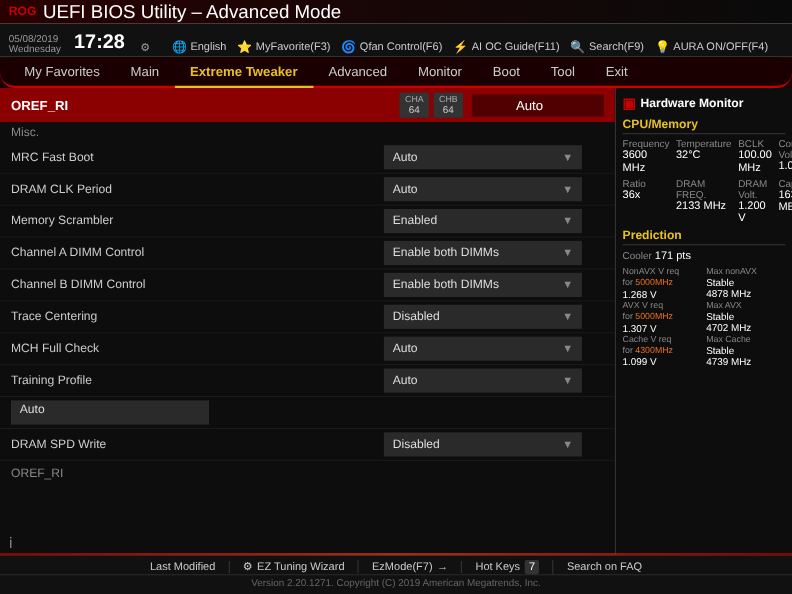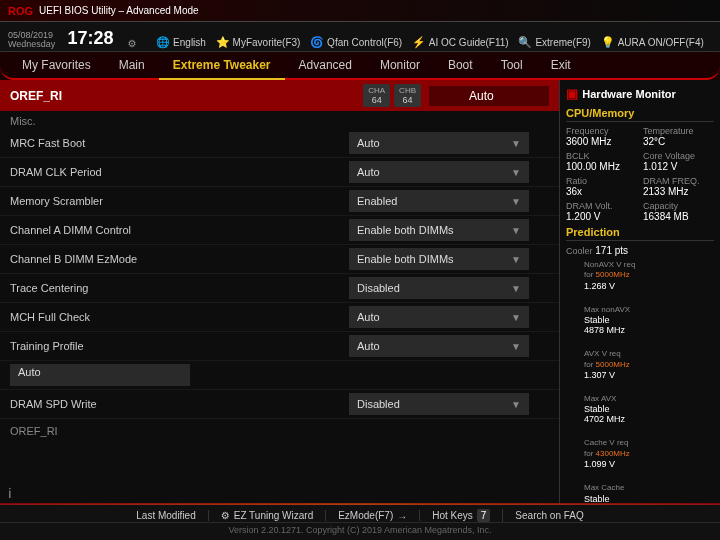--- a/index.html
+++ b/index.html
@@ -24,21 +24,21 @@
       gap: 6px;
       height: 22px;
     }
     .title-bar .rog-logo {
       color: #cc0000;
       font-weight: bold;
       font-size: 11px;
     }
     .title-bar .title-text {
       color: #fff;
-      font-size: 10px;
+      font-size: 17px;
     }
 
     
     .info-bar {
       background: #111;
       border-bottom: 1px solid #333;
       padding: 2px 8px;
       display: flex;
       align-items: flex-end;
       gap: 12px;
@@ -258,21 +258,21 @@
       color: #e8c020;
       font-size: 11px;
       font-weight: bold;
       margin: 6px 0 4px;
       border-bottom: 1px solid #333;
       padding-bottom: 2px;
     }
 
     .hw-grid {
       display: grid;
-      grid-template-columns: 1fr 1fr;
+      grid-template-columns: 1fr 1fr 1fr 1fr;
       gap: 4px 6px;
       margin-bottom: 2px;
     }
     .hw-cell {}
     .hw-cell-label {
       color: #888;
       font-size: 9px;
       display: block;
     }
     .hw-cell-value {
@@ -293,23 +293,22 @@
       margin-bottom: 4px;
     }
     .prediction-cooler {
       margin-bottom: 4px;
     }
     .pred-label { color: #888; font-size: 9px; }
     .pred-value { color: #fff; font-size: 10px; }
 
     .pred-grid {
       display: grid;
-      grid-template-columns: 1fr;
-      gap: 14px 4px;
-      margin-left: 18px;
+      grid-template-columns: 1fr 1fr;
+      gap: 0 4px;
     }
     .pred-item {}
     .pred-item-label {
       color: #888;
       font-size: 8px;
       display: block;
       line-height: 1.3;
     }
     .pred-item-label span {
       color: #e87020;
@@ -403,21 +402,21 @@
     <div class="toolbar-item">
       <span class="tb-icon">🌀</span>
       <span>Qfan Control(F6)</span>
     </div>
     <div class="toolbar-item">
       <span class="tb-icon">⚡</span>
       <span>AI OC Guide(F11)</span>
     </div>
     <div class="toolbar-item">
       <span class="tb-icon">🔍</span>
-      <span>Extreme(F9)</span>
+      <span>Search(F9)</span>
     </div>
     <div class="toolbar-item">
       <span class="tb-icon">💡</span>
       <span>AURA ON/OFF(F4)</span>
     </div>
   </div>
 </div>
 
 <div class="nav-bar">
   <div class="nav-tab">
@@ -501,21 +500,21 @@
       <span class="setting-name">Channel A DIMM Control</span>
       <div class="setting-value">
         <div class="dropdown-value">
           <span>Enable both DIMMs</span>
           <span class="dropdown-arrow">▼</span>
         </div>
       </div>
     </div>
 
     <div class="setting-row">
-      <span class="setting-name">Channel B DIMM EzMode</span>
+      <span class="setting-name">Channel B DIMM Control</span>
       <div class="setting-value">
         <div class="dropdown-value">
           <span>Enable both DIMMs</span>
           <span class="dropdown-arrow">▼</span>
         </div>
       </div>
     </div>
 
     <div class="setting-row">
       <span class="setting-name">Trace Centering</span>

